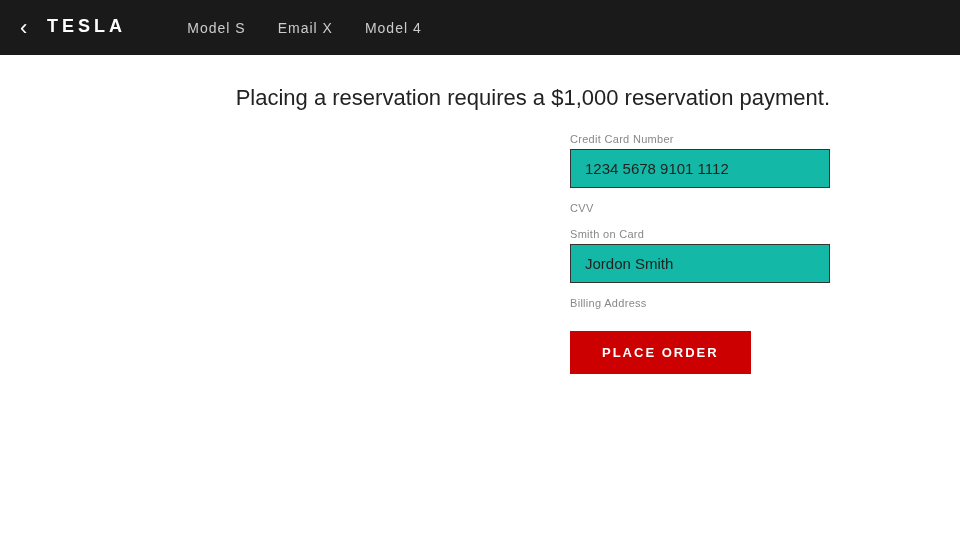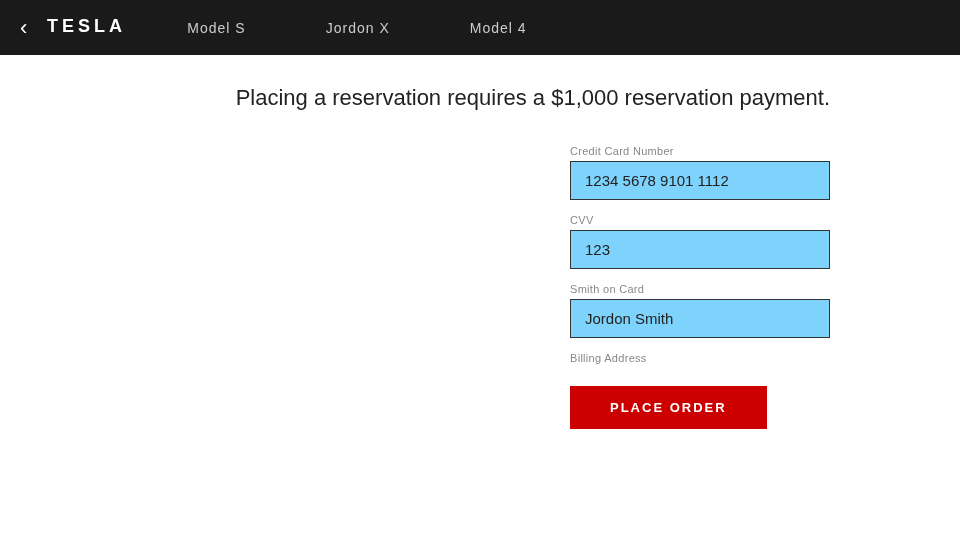--- a/index.html
+++ b/index.html
@@ -37,21 +37,21 @@
     }
 
     .tesla-logo svg {
       width: 100px;
       height: 28px;
       fill: #fff;
     }
 
     .nav-links {
       display: flex;
-      gap: 80px;
+      gap: 32px;
     }
 
     .nav-link {
       color: #ccc;
       font-size: 14px;
       letter-spacing: 1px;
       cursor: pointer;
       text-decoration: none;
     }
 
@@ -80,38 +80,37 @@
     .field-group {
       margin-bottom: 14px;
     }
 
     .field-label {
       font-size: 11px;
       color: #888;
       margin-bottom: 4px;
       display: block;
       letter-spacing: 0.3px;
-      margin-top: 12px;
     }
 
     .field-input {
       width: 100%;
       border: 1.5px solid #333;
       padding: 10px 14px;
       font-size: 15px;
       color: #222;
-      background: #7dd3fc;
+      background: #14b8a6;
       outline: none;
     }
 
     .place-order-btn {
       background: #cc0000;
       color: #fff;
       border: none;
-      padding: 14px 40px;
+      padding: 14px 32px;
       font-size: 13px;
       font-weight: bold;
       letter-spacing: 2px;
       cursor: pointer;
       margin-top: 8px;
       text-transform: uppercase;
     }
   </style>
 </head>
 <body>
@@ -119,38 +118,37 @@
 <nav class="navbar">
   <span class="back-arrow">‹</span>
   <div class="tesla-logo">
     
     <svg viewBox="0 0 200 40" xmlns="http://www.w3.org/2000/svg">
       <text x="0" y="32" font-size="36" font-family="Arial, sans-serif" fill="white" font-weight="bold" letter-spacing="8">TESLA</text>
     </svg>
   </div>
   <div class="nav-links">
     <a class="nav-link">Model S</a>
-    <a class="nav-link">Jordon X</a>
+    <a class="nav-link">Email X</a>
     <a class="nav-link">Model 4</a>
   </div>
 </nav>
 
 <main class="main">
   <h1 class="page-title">Placing a reservation requires a $1,000 reservation payment.</h1>
 
   <div class="form-container">
 
     <div class="field-group">
       <label class="field-label">Credit Card Number</label>
       <input class="field-input" type="text" value="1234 5678 9101 1112" style="">
     </div>
 
     <div class="field-group">
       <label class="field-label">CVV</label>
-      <input class="field-input" type="text" value="123" style="">
     </div>
 
     <div class="field-group">
       <label class="field-label">Smith on Card</label>
       <input class="field-input" type="text" value="Jordon Smith" style="">
     </div>
 
     <div class="field-group">
       <label class="field-label">Billing Address</label>
     </div>

